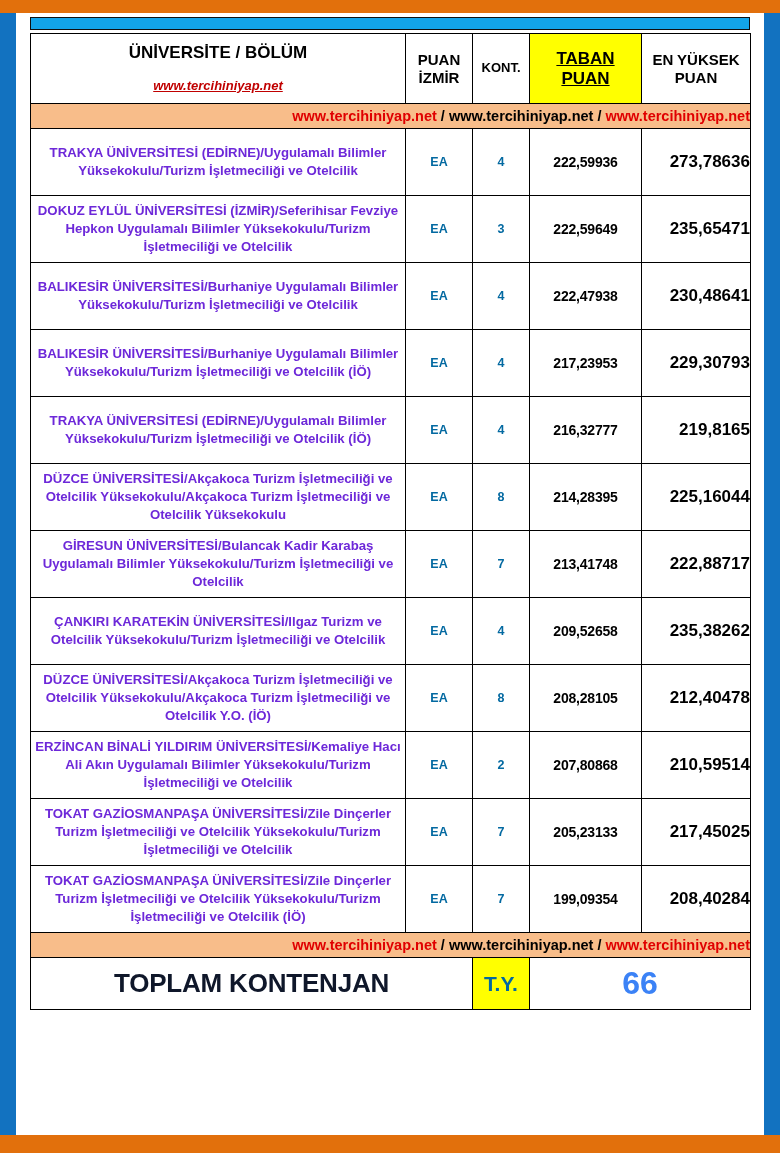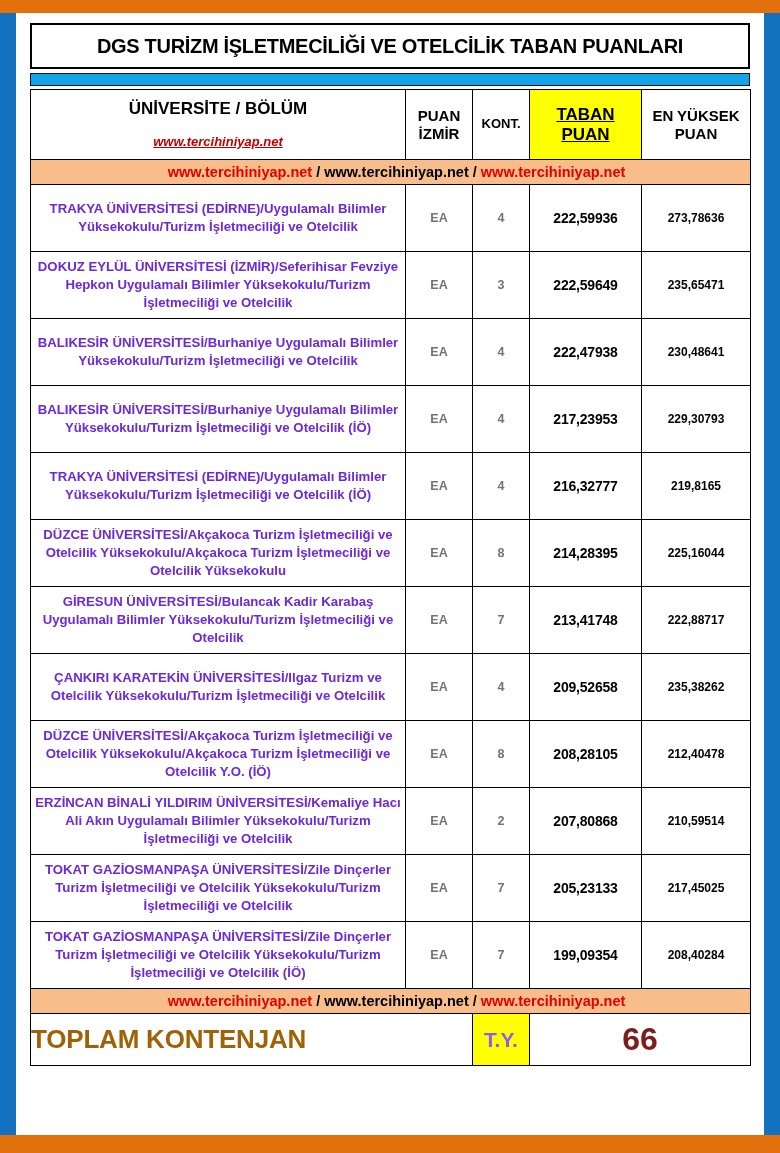--- a/index.html
+++ b/index.html
@@ -98,76 +98,73 @@
     color: #c00000; text-decoration: underline;
   }
   th.taban-hdr { background: #ffff00 !important; font-size: 17px; text-decoration: underline; }
   th.pt-hdr, th.max-hdr { font-size: 15px; }
   th.kont-hdr { font-size: 13px; }
 
   
   tr.promo td {
     background: #f8bd8a !important;
     height: 25px;
-    text-align: center;
+    text-align: right;
     padding-left: 12px;
   }
   .promo-text { font-size: 14.5px; font-weight: bold; color: #000; white-space: nowrap; }
   .promo-text .red { color: #e00000; }
 
   
   tr.data td { height: 67px; }
   td.uni {
     text-align: center;
     font-size: 13.2px;
     font-weight: bold;
     color: #6d28d9;
     line-height: 1.38;
     padding: 2px 4px;
   }
   td.pt, td.kont {
-    text-align: center; font-size: 12.5px; font-weight: bold; color: #737373;
+    text-align: center; font-size: 12.5px; font-weight: bold; color: #0369a1;
   }
   td.taban {
     text-align: center; font-size: 14px; font-weight: bold; color: #000;
     letter-spacing: -0.2px;
   }
   td.maxp {
-    text-align: center; font-size: 12px; font-weight: bold; color: #000;
+    text-align: right; font-size: 17px; font-weight: bold; color: #000;
   }
 
   
   tr.total td { height: 52px; }
   td.total-label {
-    text-align: left; font-size: 26px; font-weight: bold; color: #a16207;
+    text-align: center; font-size: 26px; font-weight: bold; color: #0f172a;
     letter-spacing: -0.2px;
   }
   td.total-ty {
     background: #ffff00 !important;
-    text-align: center; font-size: 21px; font-weight: bold; color: #8b5cf6;
+    text-align: center; font-size: 21px; font-weight: bold; color: #0369a1;
   }
   td.total-val {
-    text-align: center; font-size: 32px; font-weight: bold; color: #7f1d1d;
+    text-align: center; font-size: 32px; font-weight: bold; color: #3b82f6;
   }
 </style>
 </head>
 <body>
 
 <div id="page">
 
   <div class="top-band"></div>
   <div class="left-band"></div>
   <div class="right-band"></div>
   <div class="bottom-band"></div>
 
   <div class="inner">
 
-    <div class="title-box">
-      <span class="title-text">DGS TURİZM İŞLETMECİLİĞİ VE OTELCİLİK TABAN PUANLARI</span>
-    </div>
 
     <div class="cyan-bar"></div>
 
     <table class="grid">
       <colgroup>
         <col class="c-uni">
           <col class="c-pt">
           <col class="c-kont">
           <col class="c-taban">
           <col class="c-max">

